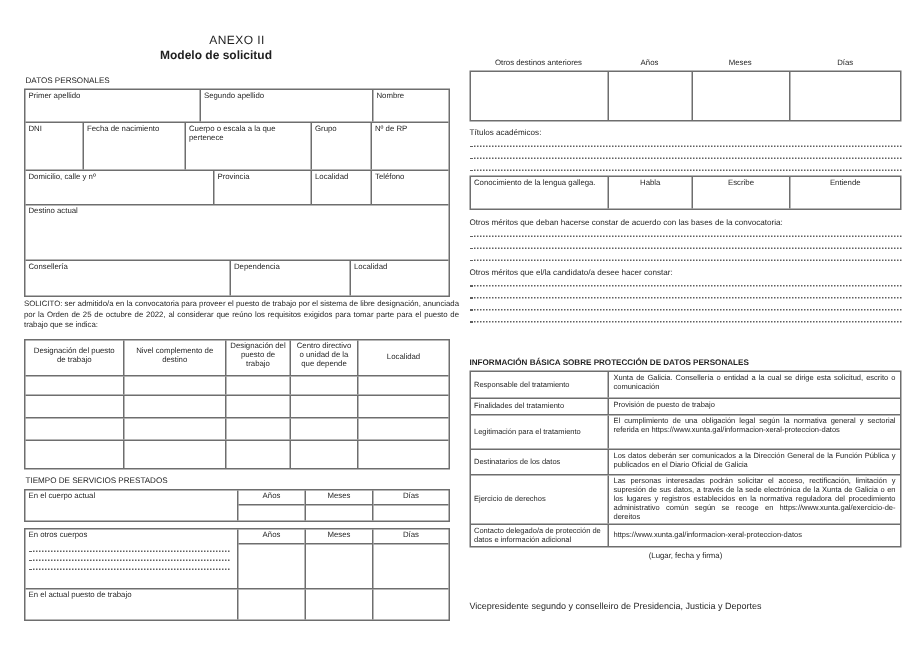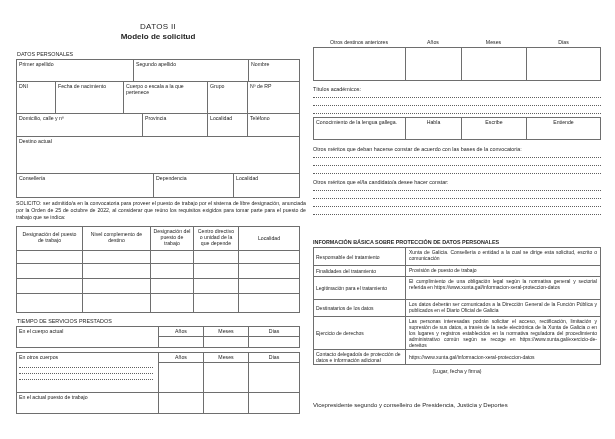--- a/index.html
+++ b/index.html
@@ -38,22 +38,22 @@
   .infovalue { flex:1; padding:1px 3px; font-size:5px; line-height:6.1px; text-align:justify; overflow:hidden; }
 
   .centerline { font-size:5.2px; text-align:center; }
   .cargo { font-size:6px; line-height:7px; }
 </style>
 </head>
 <body>
 
 <div class="page">
 
-  <div class="abs title1" style="left:16px; top:22px; width:284px;">DATOS II</div>
-  <div class="abs title2" style="left:16px; top:32px; width:284px;">Modelo de solicitud</div>
+  <div class="abs title1" style="left:16px; top:22px; width:284px;">ANEXO II</div>
+  <div class="abs title2" style="left:2px; top:32px; width:284px;">Modelo de solicitud</div>
 
   <div class="abs seclbl" style="left:17px; top:51px;">DATOS PERSONALES</div>
 
   <div class="abs tbl" style="left:16px; top:59px; width:284px;">
     <div class="trow rb" style="height:22px">
       <div class="cell" style="width:117px">Primer apellido</div>
       <div class="cell" style="width:115px">Segundo apellido</div>
       <div class="cell last">Nombre</div>
     </div>
     <div class="trow rb" style="height:32px">

